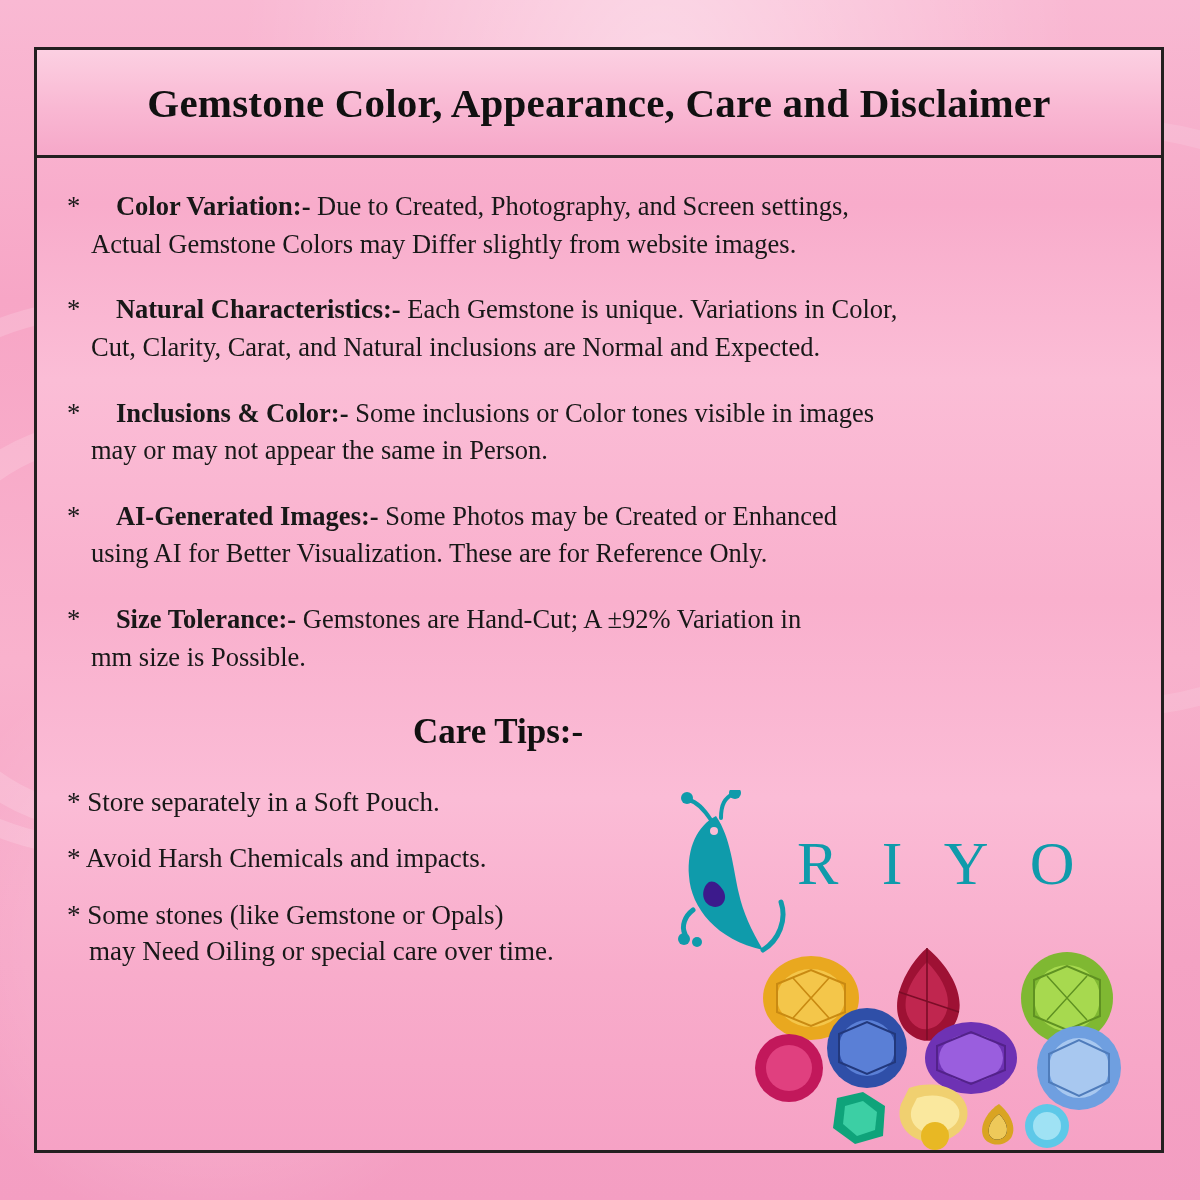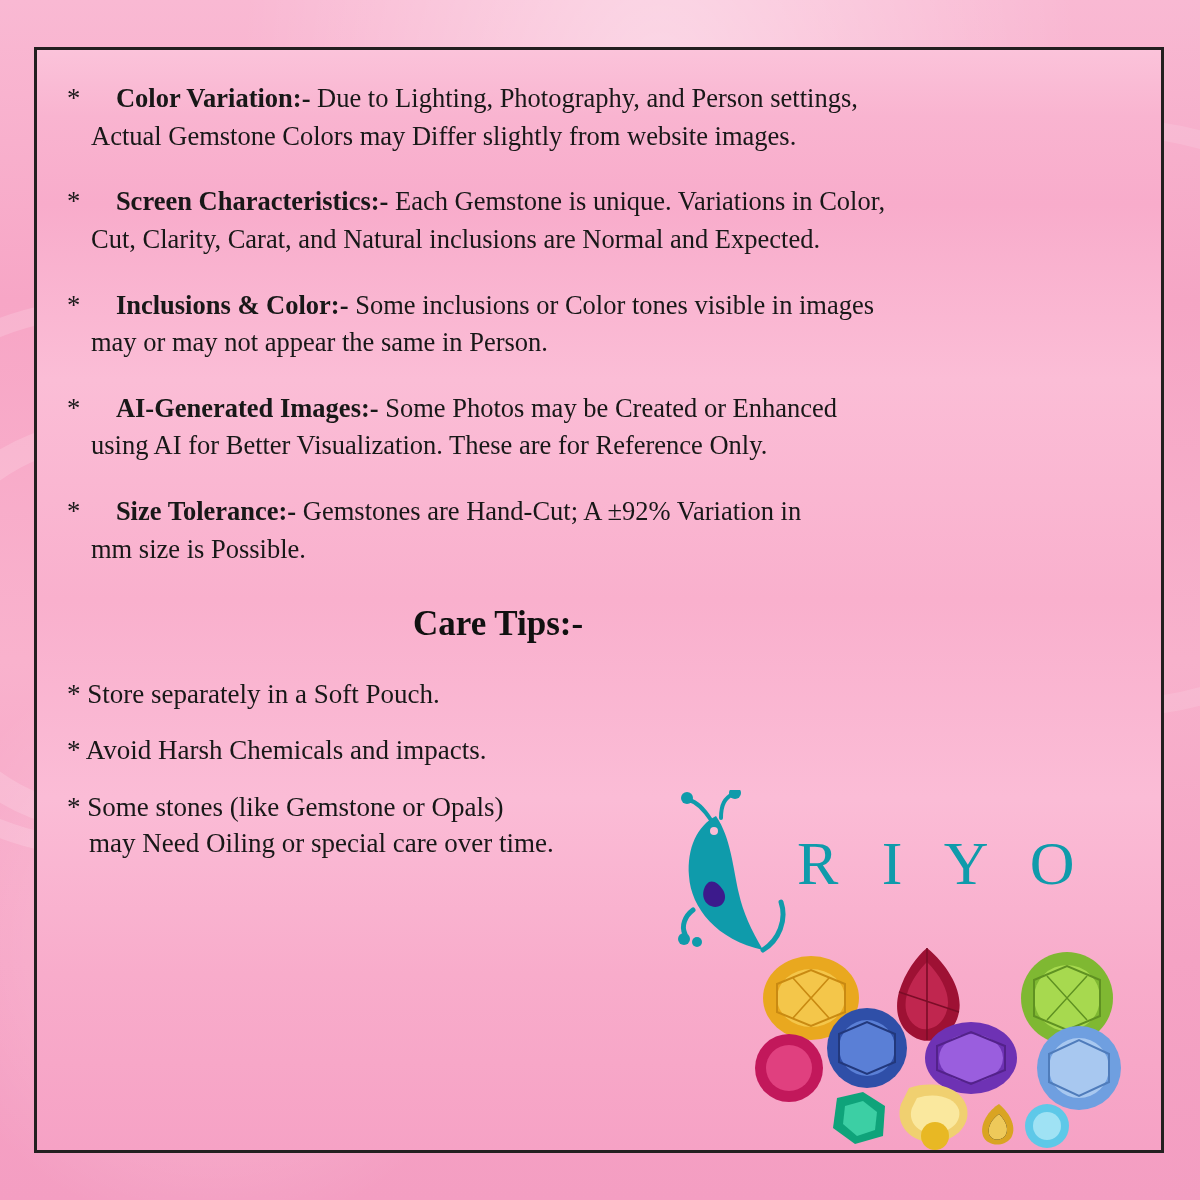--- a/index.html
+++ b/index.html
@@ -154,32 +154,35 @@
 <body>
 
 <div class="page">
   <div class="bg-swirl sw1"></div>
   <div class="bg-swirl sw2"></div>
   <div class="bg-swirl sw3"></div>
   <div class="bg-swirl sw4"></div>
 
   <div class="card">
 
+    <div class="title-band">
+      <div class="title">Gemstone Color, Appearance, Care and Disclaimer</div>
+    </div>
 
     <div class="content">
 
       <div class="clause">
         <span class="star">*</span>
-        <span class="lbl">Color Variation:-</span><span> Due to Lighting, Photography, and Person settings,</span>
+        <span class="lbl">Color Variation:-</span><span> Due to Created, Photography, and Screen settings,</span>
         <span class="l2">Actual Gemstone Colors may Differ slightly from website images.</span>
       </div>
 
       <div class="clause">
         <span class="star">*</span>
-        <span class="lbl">Screen Characteristics:-</span><span> Each Gemstone is unique. Variations in Color,</span>
+        <span class="lbl">Natural Characteristics:-</span><span> Each Gemstone is unique. Variations in Color,</span>
         <span class="l2">Cut, Clarity, Carat, and Natural inclusions are Normal and Expected.</span>
       </div>
 
       <div class="clause">
         <span class="star">*</span>
         <span class="lbl">Inclusions &amp; Color:-</span><span> Some inclusions or Color tones visible in images</span>
         <span class="l2">may or may not appear the same in Person.</span>
       </div>
 
       <div class="clause">

